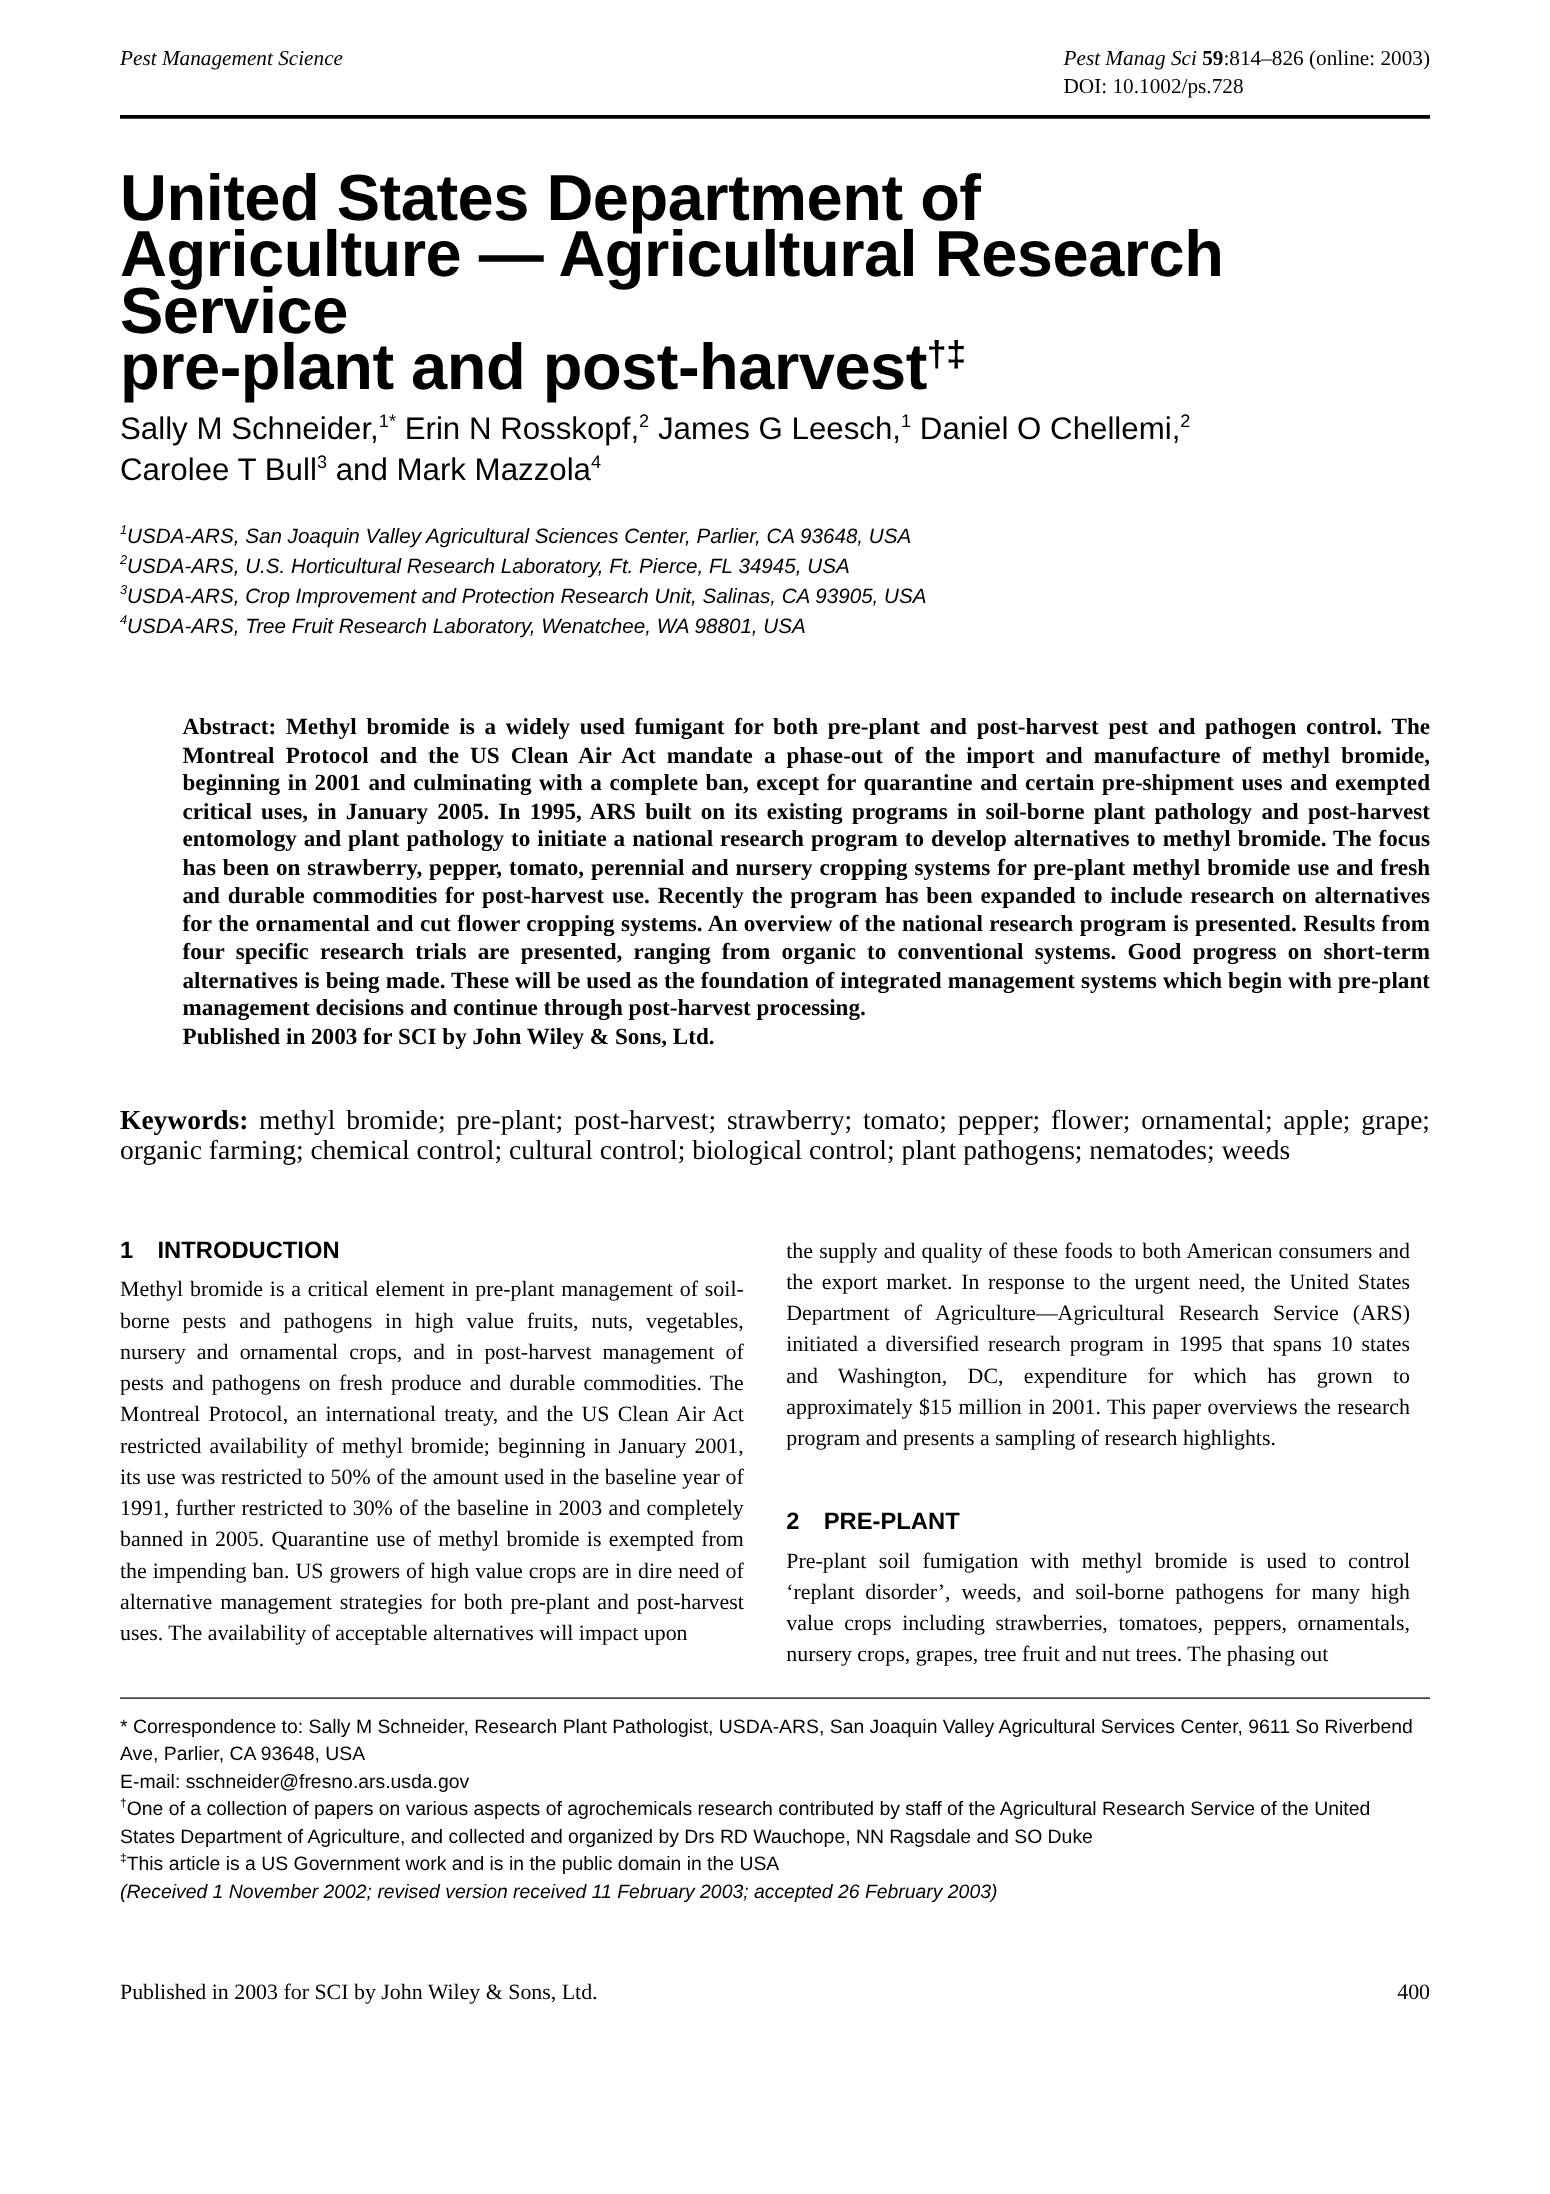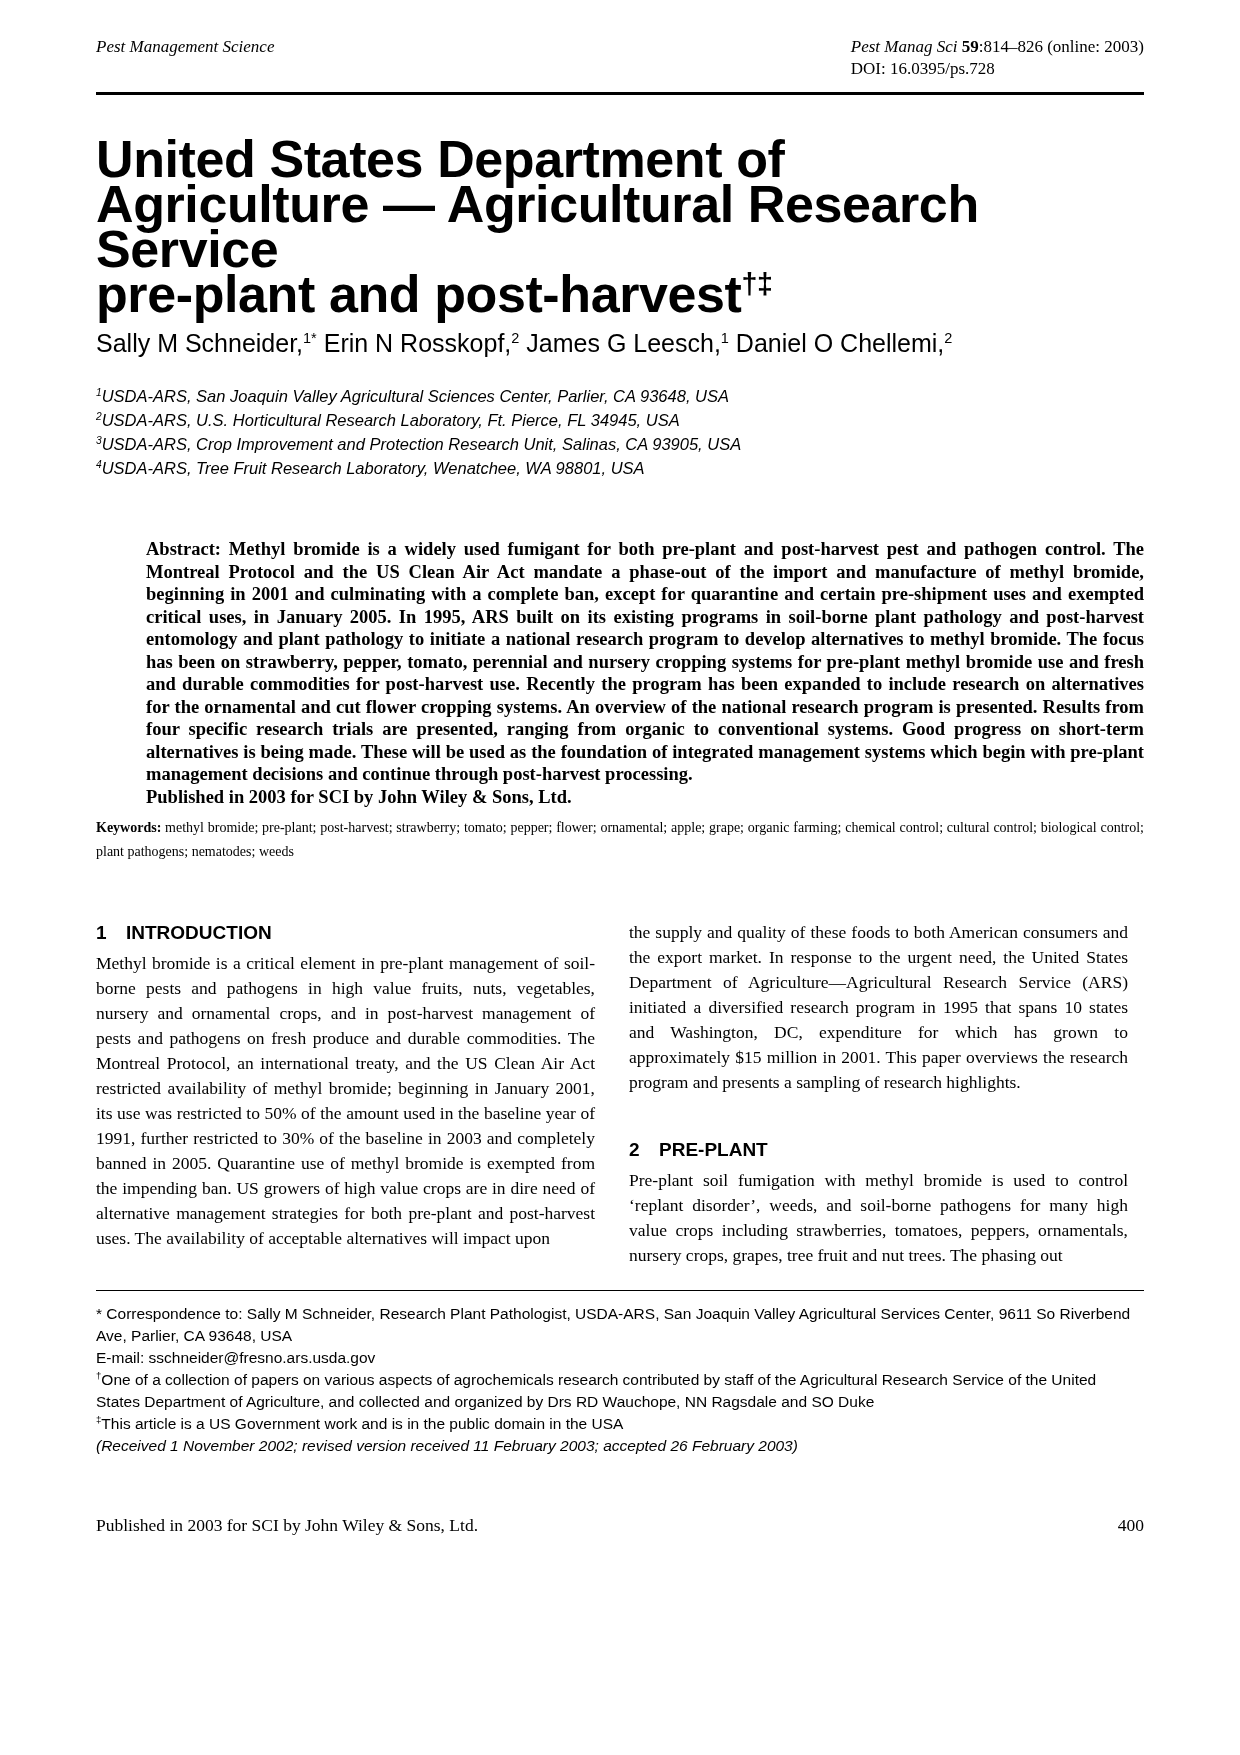--- a/index.html
+++ b/index.html
@@ -30,21 +30,21 @@
 
   
   .affils { margin-top: 24px; font-family: "Liberation Sans", "DejaVu Sans", sans-serif; font-style: italic; font-size: 16.5px; line-height: 24px; }
   .affils sup { font-size: 62%; line-height: 0; }
 
   
   .abstract { margin: 58px 0 0 50px; font-weight: bold; font-size: 18.5px; line-height: 22.5px; text-align: justify; }
   .abstract .pub-line { text-align: left; }
 
   
-  .keywords { margin-top: 8px; font-size: 14px; line-height: 24px; text-align: justify; }
+  .keywords { margin-top: 43px; font-size: 22px; line-height: 24px; text-align: justify; }
   .kw-label { font-weight: bold; }
 
   
   .columns { display: flex; gap: 34px; margin-top: 56px; }
   .col { width: 499px; }
   .sec-head { font-family: "Liberation Sans", "DejaVu Sans", sans-serif; font-weight: bold; font-size: 19px; line-height: 25px; margin: 0 0 6px 0; }
   .sec-num { display: inline-block; min-width: 30px; }
   .body-par { margin: 0; font-size: 17.5px; line-height: 25px; text-align: justify; }
   .sec-head.second { margin-top: 42px; }
 
@@ -59,33 +59,34 @@
 </style>
 </head>
 <body>
 
 <div class="content">
 
   <div class="hdr">
     <div class="hdr-left">Pest Management Science</div>
     <div class="hdr-right">
       <div><span class="cit-journal">Pest Manag Sci</span> <span class="cit-vol">59</span><span>:814–826  (online: 2003)</span></div>
-      <div>DOI: 16.0395/ps.728</div>
+      <div>DOI: 10.1002/ps.728</div>
     </div>
   </div>
   <hr class="hdr-rule">
 
   <h1 class="title">
     <div>United States Department of</div>
     <div>Agriculture — Agricultural Research Service</div>
     <div><span>pre-plant and post-harvest</span><sup>†‡</sup></div>
   </h1>
 
   <div class="authors">
     <div><span>Sally M Schneider,</span><sup>1*</sup><span> Erin N Rosskopf,</span><sup>2</sup><span> James G Leesch,</span><sup>1</sup><span> Daniel O Chellemi,</span><sup>2</sup></div>
+    <div><span>Carolee T Bull</span><sup>3</sup><span> and Mark Mazzola</span><sup>4</sup></div>
   </div>
 
   <div class="affils">
     <div><sup>1</sup><span>USDA-ARS, San Joaquin Valley Agricultural Sciences Center, Parlier, CA 93648, USA</span></div>
     <div><sup>2</sup><span>USDA-ARS, U.S. Horticultural Research Laboratory, Ft. Pierce, FL 34945, USA</span></div>
     <div><sup>3</sup><span>USDA-ARS, Crop Improvement and Protection Research Unit, Salinas, CA 93905, USA</span></div>
     <div><sup>4</sup><span>USDA-ARS, Tree Fruit Research Laboratory, Wenatchee, WA 98801, USA</span></div>
   </div>
 
   <div class="abstract">

